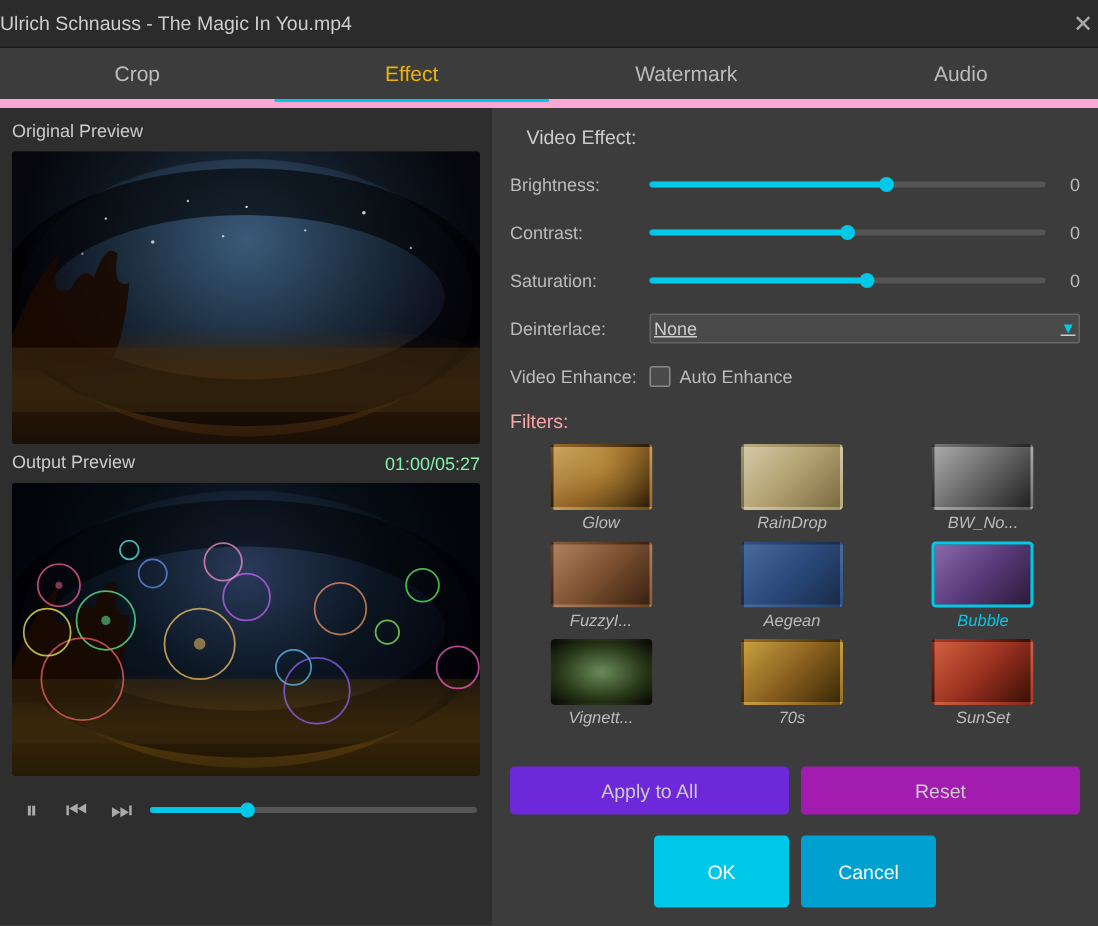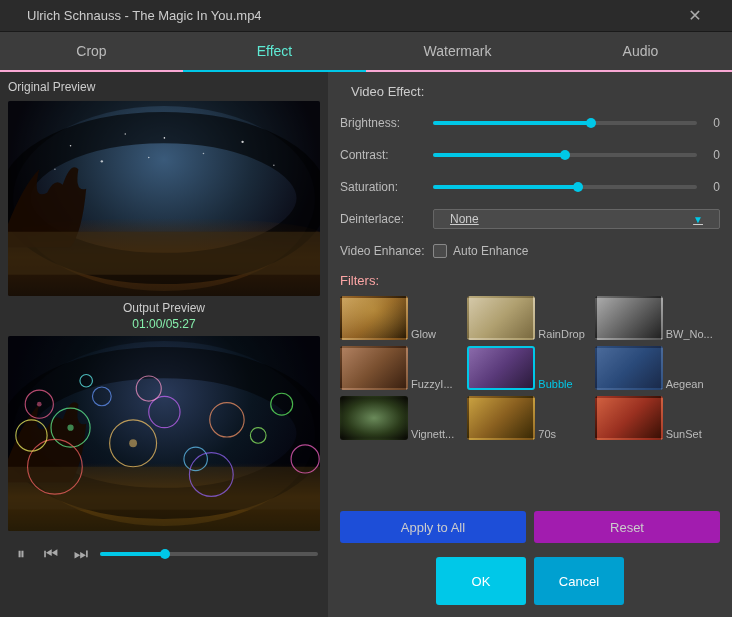--- a/index.html
+++ b/index.html
@@ -13,21 +13,21 @@
       overflow: hidden;
     }
 
     
     .title-bar {
       background: #2b2b2b;
       height: 32px;
       display: flex;
       align-items: center;
       justify-content: space-between;
-      padding: 0 27px;
+      padding: 0 0;
       border-bottom: 1px solid #1a1a1a;
     }
     .title-bar-text {
       color: #ccc;
       font-size: 13px;
     }
     .close-btn {
       width: 20px;
       height: 20px;
       display: flex;
@@ -35,35 +35,35 @@
       justify-content: center;
       cursor: pointer;
       color: #aaa;
       font-size: 16px;
     }
 
     
     .tabs {
       display: flex;
       background: #3c3c3c;
-      border-bottom: 2px solid #f9a8d4;
+      border-bottom: 6px solid #f9a8d4;
       height: 40px;
     }
     .tab {
       flex: 1;
       display: flex;
       align-items: center;
       justify-content: center;
       cursor: pointer;
       color: #bbb;
       font-size: 14px;
       position: relative;
     }
     .tab.active {
-      color: #5eead4;
+      color: #eab308;
       align-items: center;
     }
     .tab.active::after {
       content: '';
       position: absolute;
       bottom: -2px;
       left: 0;
       right: 0;
       height: 2px;
       background: #00c8e8;
@@ -281,21 +281,21 @@
       color: #bbb;
       font-size: 12px;
     }
 
     
     .dropdown {
       background: #4a4a4a;
       border: 1px solid #666;
       color: #ccc;
       font-size: 12px;
-      padding: 2px 16px;
+      padding: 2px 2px;
       border-radius: 2px;
       cursor: pointer;
       display: flex;
       align-items: center;
       gap: 4px;
       flex: 1;
       justify-content: space-between;
       text-decoration: underline;
     }
     .dropdown-arrow { color: #00c8e8; font-size: 10px; }
@@ -342,24 +342,25 @@
     .filters-grid::-webkit-scrollbar-track {
       background: #333;
     }
     .filters-grid::-webkit-scrollbar-thumb {
       background: #666;
       border-radius: 3px;
     }
 
     .filter-item {
       display: flex;
-      flex-direction: row;
-      align-items: flex-end;
+      flex-direction: column;
+      align-items: center;
       gap: 3px;
       cursor: pointer;
+      font-style: italic;
     }
     .filter-thumb {
       width: 68px;
       height: 44px;
       border-radius: 3px;
       border: 2px solid transparent;
       overflow: hidden;
       position: relative;
     }
     .filter-thumb.active {
@@ -421,21 +422,21 @@
       height: 32px;
       border-radius: 3px;
       cursor: pointer;
       font-size: 13px;
       border: none;
       display: flex;
       align-items: center;
       justify-content: center;
     }
     .btn-apply-all {
-      background: #1d4ed8;
+      background: #6d28d9;
       color: #ccc;
     }
     .btn-reset {
       background: #a21caf;
       color: #ccc;
     }
     .btn-ok, .btn-cancel {
       width: 90px;
       height: 48px;
       border-radius: 3px;
@@ -453,21 +454,20 @@
     .btn-cancel {
       background: #00a0d0;
       color: #fff;
     }
 
     
     .preview-header {
       display: flex;
       align-items: center;
       justify-content: space-between;
-      flex-direction: column;
     }
   </style>
 </head>
 <body>
 
 <div class="title-bar">
   <span class="title-bar-text">Ulrich Schnauss - The Magic In You.mp4</span>
   <span class="close-btn">✕</span>
 </div>
 
@@ -633,27 +633,27 @@
         <div class="filter-thumb filter-bwno"></div>
         <span class="filter-name">BW_No...</span>
       </div>
 
       <div class="filter-item">
         <div class="filter-thumb filter-fuzzy"></div>
         <span class="filter-name">FuzzyI...</span>
       </div>
 
       <div class="filter-item">
+        <div class="filter-thumb filter-aegean"></div>
+        <span class="filter-name">Aegean</span>
+      </div>
+
+      <div class="filter-item">
         <div class="filter-thumb filter-bubble active"></div>
         <span class="filter-name active-text">Bubble</span>
-      </div>
-
-      <div class="filter-item">
-        <div class="filter-thumb filter-aegean"></div>
-        <span class="filter-name">Aegean</span>
       </div>
 
       <div class="filter-item">
         <div class="filter-thumb filter-vignette"></div>
         <span class="filter-name">Vignett...</span>
       </div>
 
       <div class="filter-item">
         <div class="filter-thumb filter-70s"></div>
         <span class="filter-name">70s</span>

